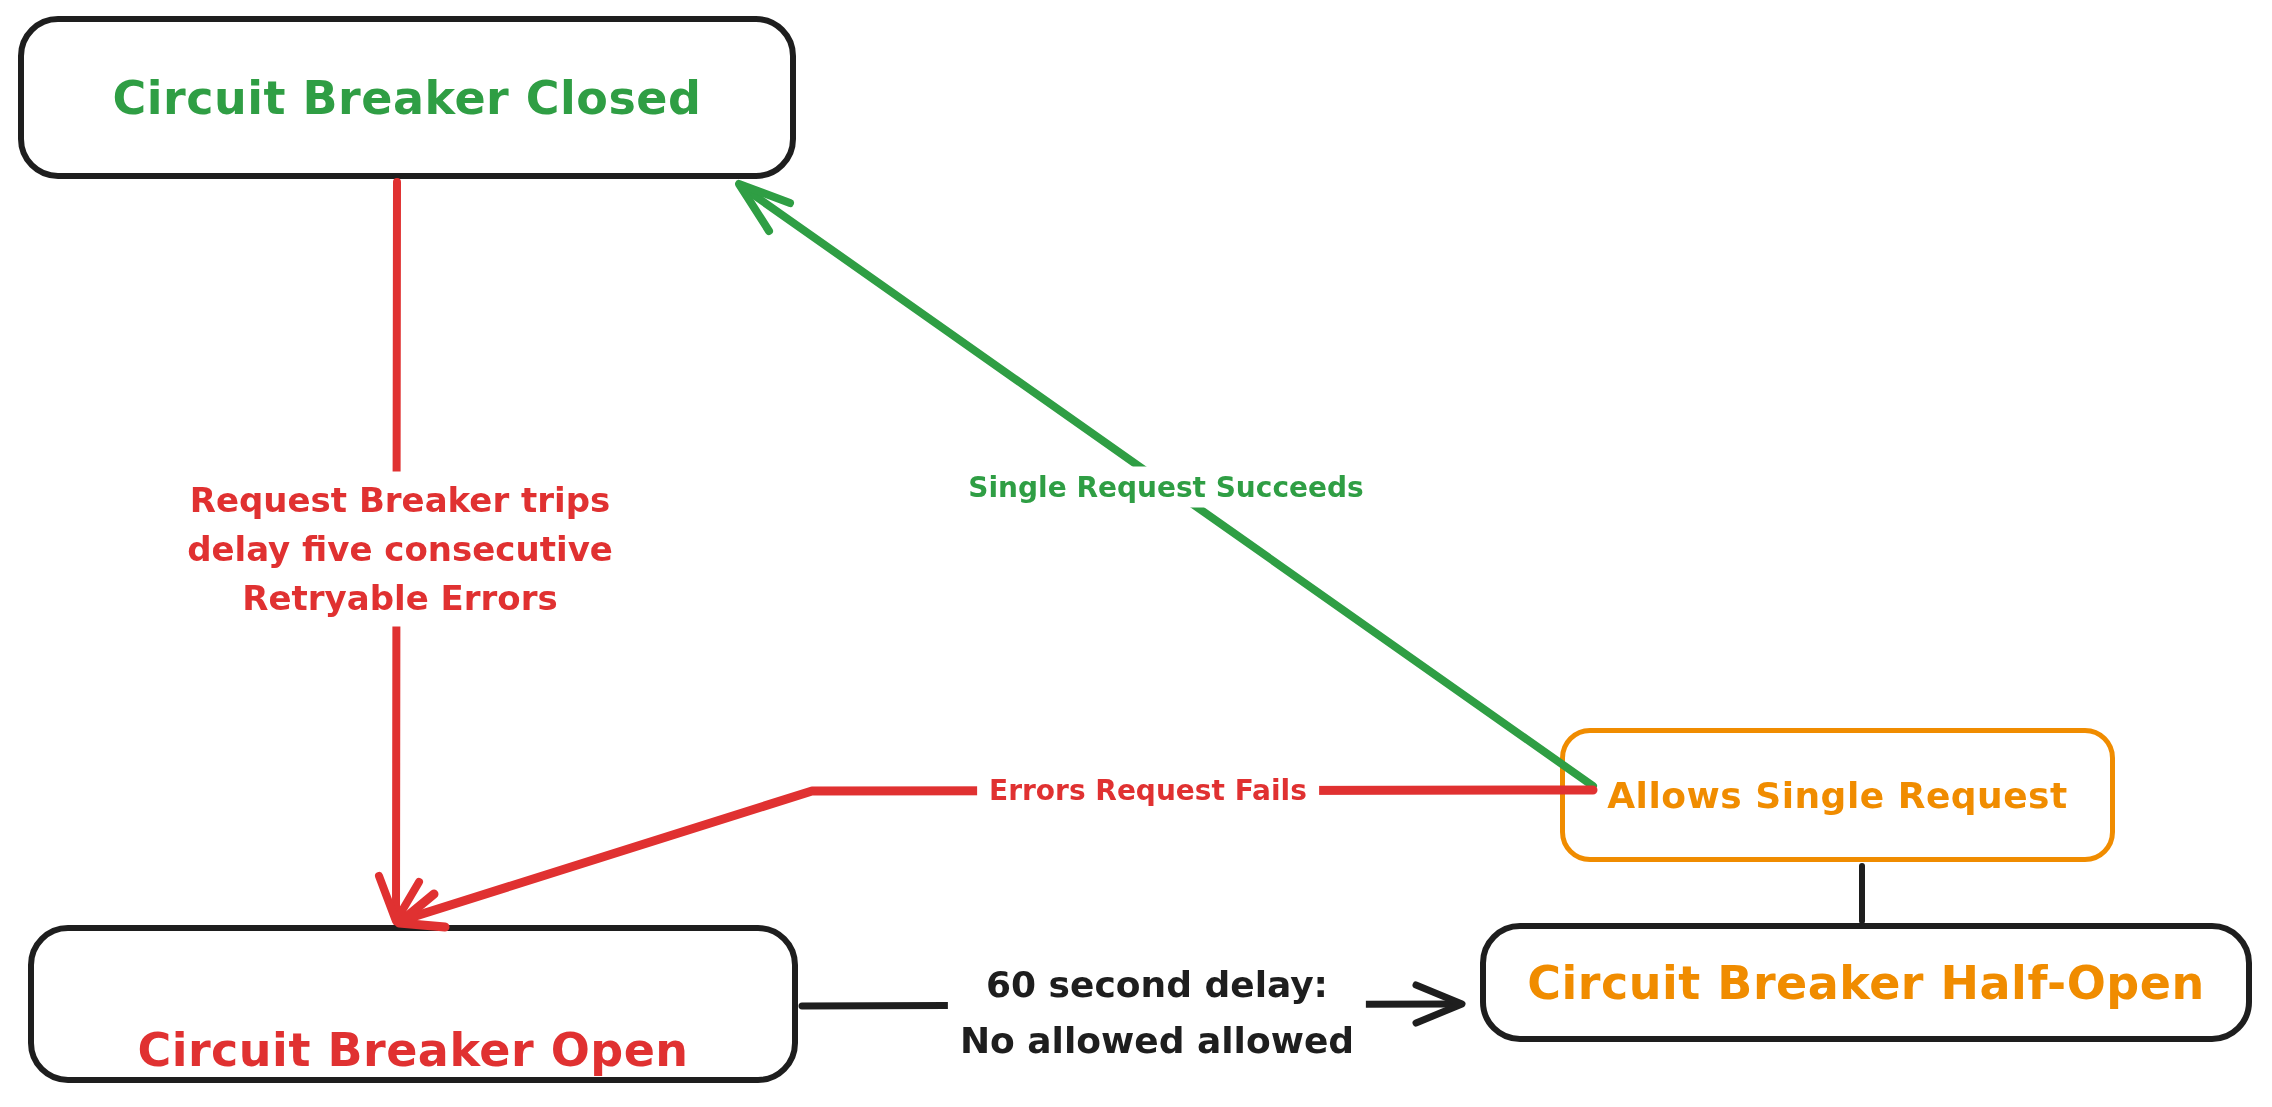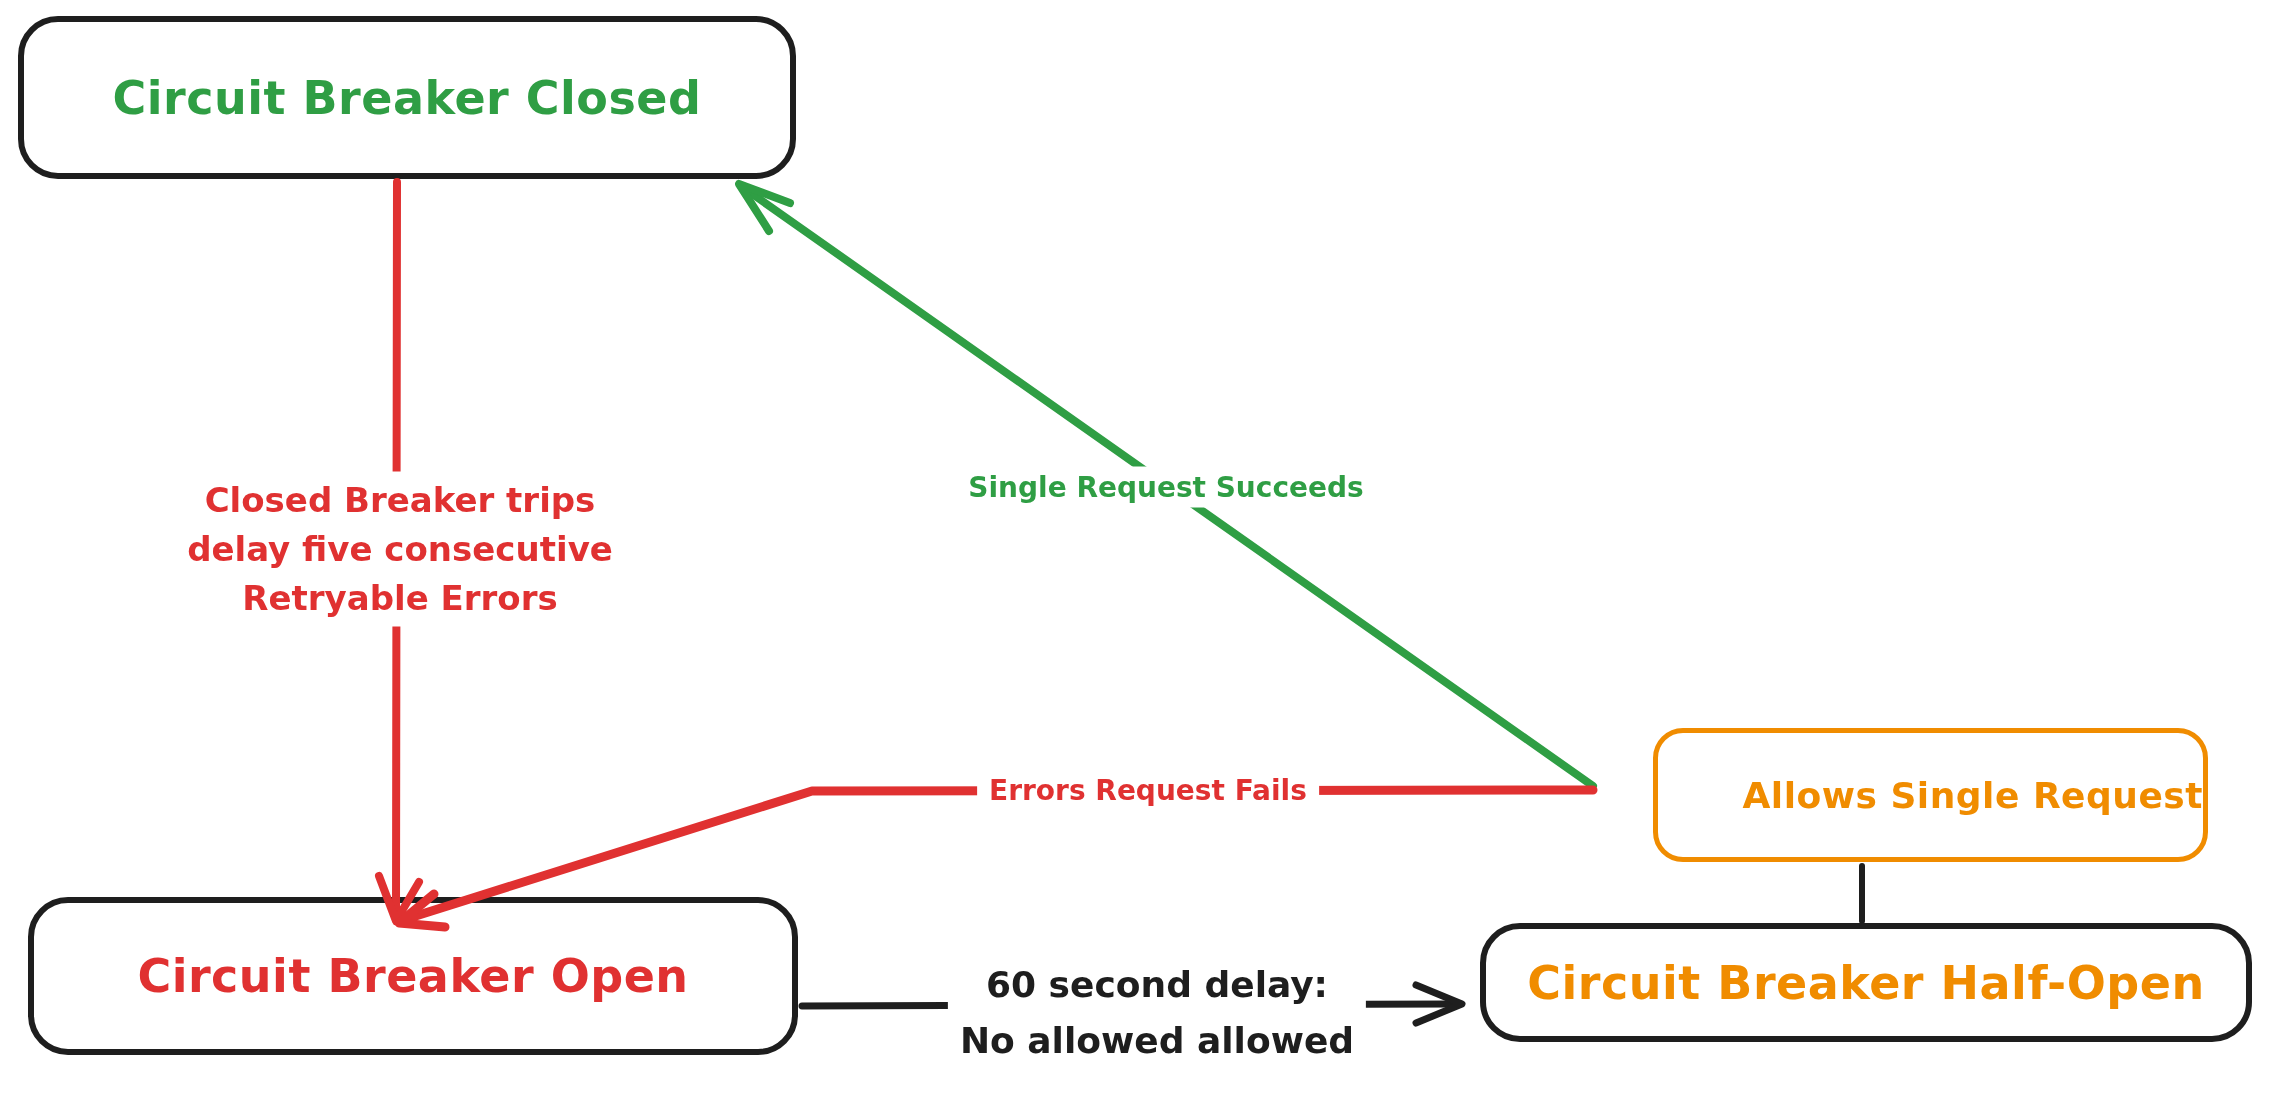--- a/index.html
+++ b/index.html
@@ -27,23 +27,23 @@
     z-index: 1;
   }
   .node.black-border { border: 6px solid var(--black); border-radius: 40px; }
   .node.orange-border { border: 5px solid var(--orange); border-radius: 30px; }
   .node-label {
     font-weight: 700;
     white-space: nowrap;
     letter-spacing: 0.5px;
   }
   .node-closed   { left: 18px;   top: 16px;  width: 778px; height: 163px; }
-  .node-open     { left: 28px;   top: 897px; width: 770px; height: 158px; }
+  .node-open     { left: 28px;   top: 925px; width: 770px; height: 158px; align-items: flex-end; }
   .node-halfopen { left: 1480px; top: 923px; width: 772px; height: 119px; }
-  .node-allows   { left: 1653px; top: 728px; width: 555px; height: 134px; justify-content: flex-end; }
+  .node-allows   { left: 1560px; top: 728px; width: 555px; height: 134px; }
   .node-closed .node-label,
   .node-open .node-label,
   .node-halfopen .node-label { font-size: 46px; }
   .node-allows .node-label { font-size: 36px; }
   .green-text  { color: var(--green); }
   .red-text    { color: var(--red); }
   .orange-text { color: var(--orange); }
   .black-text  { color: var(--black); }
   
   svg.edges {
@@ -116,21 +116,21 @@
       <path d="M 802 1006 L 1454 1004"></path>
       <polyline points="1416,985 1462,1004 1416,1023"></polyline>
     </g>
 
     <g style="stroke: var(--black)" stroke-width="6">
       <path d="M 1862 866 L 1862 921"></path>
     </g>
   </svg>
 
   <div class="edge-label label-trips red-text" style="left:400px; top:549px;">
-    <div>Closed Breaker trips</div>
+    <div>Request Breaker trips</div>
     <div>delay five consecutive</div>
     <div>Retryable Errors</div>
   </div>
 
   <div class="edge-label single green-text" style="left:1166px; top:487px;">Single Request Succeeds</div>
 
   <div class="edge-label single red-text" style="left:1148px; top:790px;">Errors Request Fails</div>
 
   <div class="edge-label label-delay black-text" style="left:1157px; top:1013px;">
     <div>60 second delay:</div>

